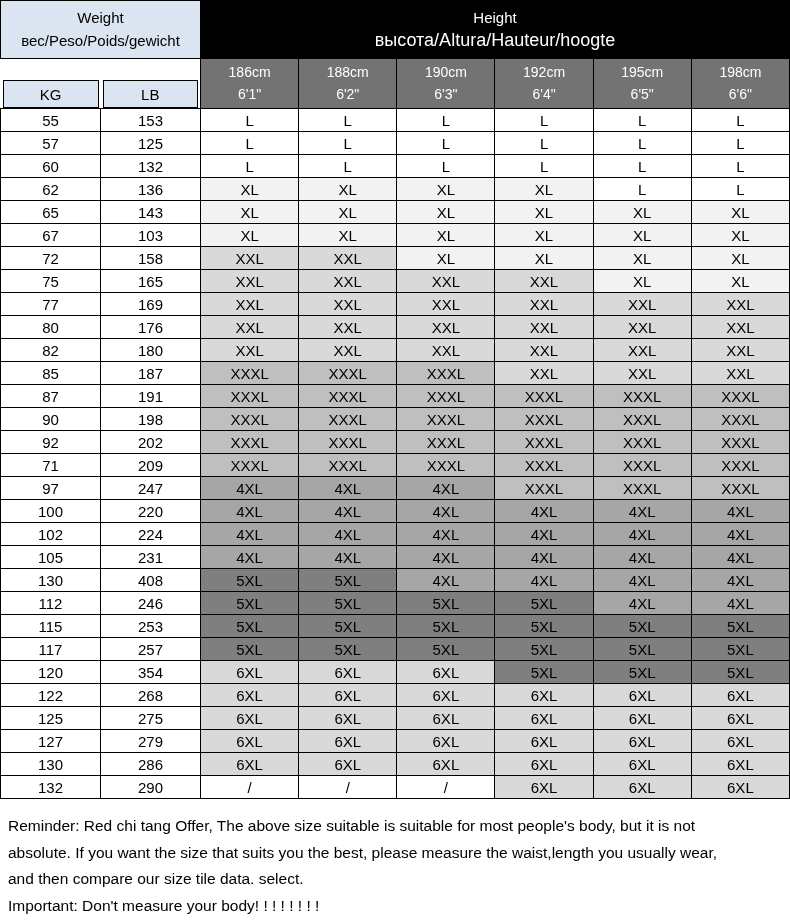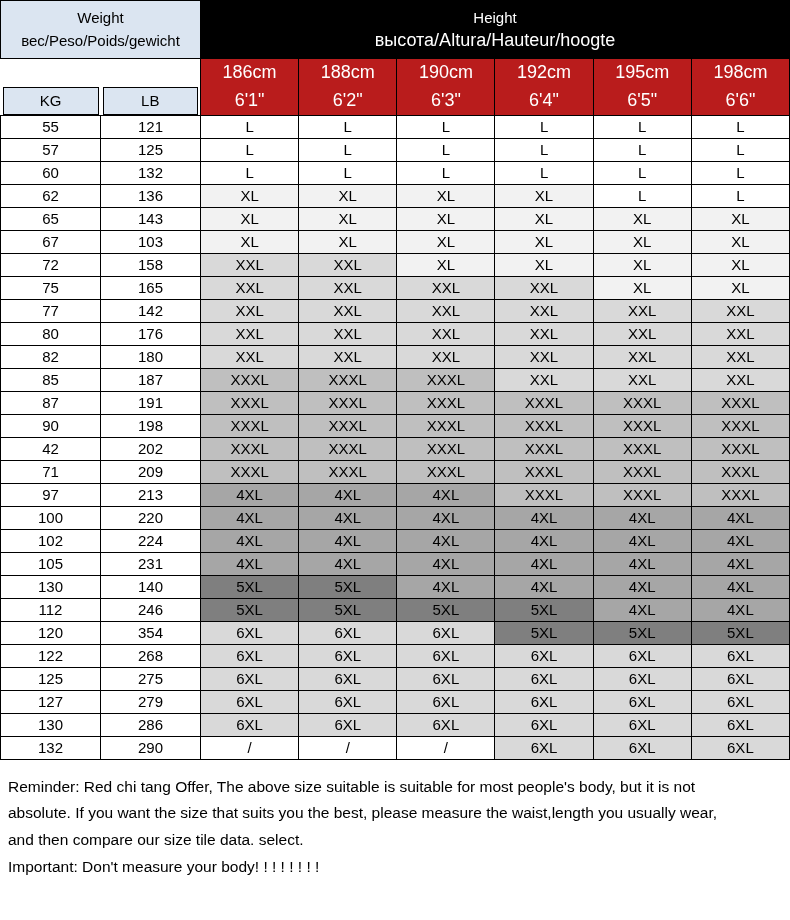--- a/index.html
+++ b/index.html
@@ -43,23 +43,23 @@
   .unit-box {
     height: 26px;
     background: #dbe5f1;
     border: 1px solid #000000;
     display: flex;
     align-items: center;
     justify-content: center;
     font-size: 15px;
   }
   th.col-head {
-    background: #b91c1c;
+    background: #737373;
     color: #ffffff;
-    font-size: 18px;
+    font-size: 14px;
     line-height: 1.55;
   }
   tbody td {
     height: 22px;
     font-size: 15px;
     background: #ffffff;
   }
   .footer {
     padding: 14px 14px 0 8px;
     font-size: 15.5px;
@@ -121,21 +121,21 @@
       </th>
       <th class="col-head">
         <div>198cm</div>
         <div>6'6"</div>
       </th>
     </tr>
   </thead>
   <tbody id="size-table-body">
       <tr>
         <td>55</td>
-        <td>121</td>
+        <td>153</td>
         <td style="background-color: rgb(255, 255, 255);">L</td>
         <td style="background-color: rgb(255, 255, 255);">L</td>
         <td style="background-color: rgb(255, 255, 255);">L</td>
         <td style="background-color: rgb(255, 255, 255);">L</td>
         <td style="background-color: rgb(255, 255, 255);">L</td>
         <td style="background-color: rgb(255, 255, 255);">L</td>
       </tr>
       <tr>
         <td>57</td>
         <td>125</td>
@@ -201,21 +201,21 @@
         <td>165</td>
         <td style="background-color: rgb(217, 217, 217);">XXL</td>
         <td style="background-color: rgb(217, 217, 217);">XXL</td>
         <td style="background-color: rgb(217, 217, 217);">XXL</td>
         <td style="background-color: rgb(217, 217, 217);">XXL</td>
         <td style="background-color: rgb(242, 242, 242);">XL</td>
         <td style="background-color: rgb(242, 242, 242);">XL</td>
       </tr>
       <tr>
         <td>77</td>
-        <td>142</td>
+        <td>169</td>
         <td style="background-color: rgb(217, 217, 217);">XXL</td>
         <td style="background-color: rgb(217, 217, 217);">XXL</td>
         <td style="background-color: rgb(217, 217, 217);">XXL</td>
         <td style="background-color: rgb(217, 217, 217);">XXL</td>
         <td style="background-color: rgb(217, 217, 217);">XXL</td>
         <td style="background-color: rgb(217, 217, 217);">XXL</td>
       </tr>
       <tr>
         <td>80</td>
         <td>176</td>
@@ -260,42 +260,42 @@
         <td>90</td>
         <td>198</td>
         <td style="background-color: rgb(191, 191, 191);">XXXL</td>
         <td style="background-color: rgb(191, 191, 191);">XXXL</td>
         <td style="background-color: rgb(191, 191, 191);">XXXL</td>
         <td style="background-color: rgb(191, 191, 191);">XXXL</td>
         <td style="background-color: rgb(191, 191, 191);">XXXL</td>
         <td style="background-color: rgb(191, 191, 191);">XXXL</td>
       </tr>
       <tr>
-        <td>42</td>
+        <td>92</td>
         <td>202</td>
         <td style="background-color: rgb(191, 191, 191);">XXXL</td>
         <td style="background-color: rgb(191, 191, 191);">XXXL</td>
         <td style="background-color: rgb(191, 191, 191);">XXXL</td>
         <td style="background-color: rgb(191, 191, 191);">XXXL</td>
         <td style="background-color: rgb(191, 191, 191);">XXXL</td>
         <td style="background-color: rgb(191, 191, 191);">XXXL</td>
       </tr>
       <tr>
         <td>71</td>
         <td>209</td>
         <td style="background-color: rgb(191, 191, 191);">XXXL</td>
         <td style="background-color: rgb(191, 191, 191);">XXXL</td>
         <td style="background-color: rgb(191, 191, 191);">XXXL</td>
         <td style="background-color: rgb(191, 191, 191);">XXXL</td>
         <td style="background-color: rgb(191, 191, 191);">XXXL</td>
         <td style="background-color: rgb(191, 191, 191);">XXXL</td>
       </tr>
       <tr>
         <td>97</td>
-        <td>213</td>
+        <td>247</td>
         <td style="background-color: rgb(166, 166, 166);">4XL</td>
         <td style="background-color: rgb(166, 166, 166);">4XL</td>
         <td style="background-color: rgb(166, 166, 166);">4XL</td>
         <td style="background-color: rgb(191, 191, 191);">XXXL</td>
         <td style="background-color: rgb(191, 191, 191);">XXXL</td>
         <td style="background-color: rgb(191, 191, 191);">XXXL</td>
       </tr>
       <tr>
         <td>100</td>
         <td>220</td>
@@ -321,37 +321,57 @@
         <td>231</td>
         <td style="background-color: rgb(166, 166, 166);">4XL</td>
         <td style="background-color: rgb(166, 166, 166);">4XL</td>
         <td style="background-color: rgb(166, 166, 166);">4XL</td>
         <td style="background-color: rgb(166, 166, 166);">4XL</td>
         <td style="background-color: rgb(166, 166, 166);">4XL</td>
         <td style="background-color: rgb(166, 166, 166);">4XL</td>
       </tr>
       <tr>
         <td>130</td>
-        <td>140</td>
+        <td>408</td>
         <td style="background-color: rgb(127, 127, 127);">5XL</td>
         <td style="background-color: rgb(127, 127, 127);">5XL</td>
         <td style="background-color: rgb(166, 166, 166);">4XL</td>
         <td style="background-color: rgb(166, 166, 166);">4XL</td>
         <td style="background-color: rgb(166, 166, 166);">4XL</td>
         <td style="background-color: rgb(166, 166, 166);">4XL</td>
       </tr>
       <tr>
         <td>112</td>
         <td>246</td>
         <td style="background-color: rgb(127, 127, 127);">5XL</td>
         <td style="background-color: rgb(127, 127, 127);">5XL</td>
         <td style="background-color: rgb(127, 127, 127);">5XL</td>
         <td style="background-color: rgb(127, 127, 127);">5XL</td>
         <td style="background-color: rgb(166, 166, 166);">4XL</td>
         <td style="background-color: rgb(166, 166, 166);">4XL</td>
+      </tr>
+      <tr>
+        <td>115</td>
+        <td>253</td>
+        <td style="background-color: rgb(127, 127, 127);">5XL</td>
+        <td style="background-color: rgb(127, 127, 127);">5XL</td>
+        <td style="background-color: rgb(127, 127, 127);">5XL</td>
+        <td style="background-color: rgb(127, 127, 127);">5XL</td>
+        <td style="background-color: rgb(127, 127, 127);">5XL</td>
+        <td style="background-color: rgb(127, 127, 127);">5XL</td>
+      </tr>
+      <tr>
+        <td>117</td>
+        <td>257</td>
+        <td style="background-color: rgb(127, 127, 127);">5XL</td>
+        <td style="background-color: rgb(127, 127, 127);">5XL</td>
+        <td style="background-color: rgb(127, 127, 127);">5XL</td>
+        <td style="background-color: rgb(127, 127, 127);">5XL</td>
+        <td style="background-color: rgb(127, 127, 127);">5XL</td>
+        <td style="background-color: rgb(127, 127, 127);">5XL</td>
       </tr>
       <tr>
         <td>120</td>
         <td>354</td>
         <td style="background-color: rgb(217, 217, 217);">6XL</td>
         <td style="background-color: rgb(217, 217, 217);">6XL</td>
         <td style="background-color: rgb(217, 217, 217);">6XL</td>
         <td style="background-color: rgb(127, 127, 127);">5XL</td>
         <td style="background-color: rgb(127, 127, 127);">5XL</td>
         <td style="background-color: rgb(127, 127, 127);">5XL</td>

